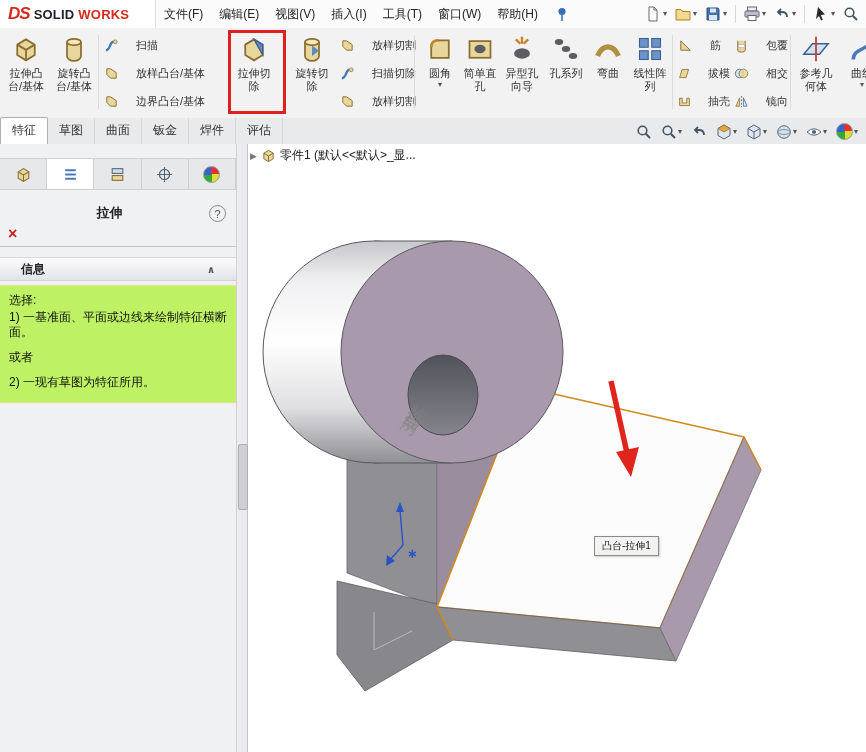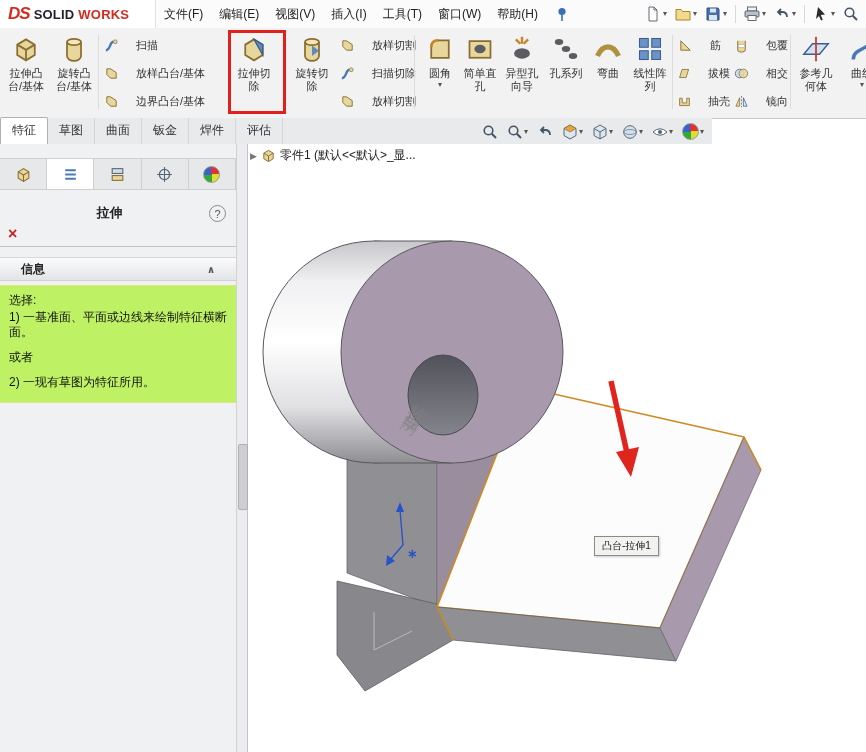--- a/index.html
+++ b/index.html
@@ -29,21 +29,21 @@
   .bigbtn{position:absolute;top:3px;width:44px;height:84px;display:flex;flex-direction:column;align-items:center;
           text-align:center;border-radius:2px}
   .bigbtn .bicon{height:36px;display:flex;align-items:center;justify-content:center}
   .bl{font-size:11px;line-height:13px;color:#333;white-space:nowrap}
   .ddb{font-size:8px;color:#555;line-height:9px}
   .stack{position:absolute;top:5px;height:80px;display:flex;flex-direction:column;justify-content:space-between}
   .srow{display:flex;align-items:center;gap:17px;font-size:11px;color:#333;height:24px;white-space:nowrap}
   .rsep{position:absolute;top:7px;width:1px;height:74px;background:#dcdcde}
   #cut-highlight{position:absolute;left:228px;top:2px;width:58px;height:84px;border:3px solid #e01f1f;box-sizing:border-box;z-index:5}
   
-  #tabbar{left:0;top:118px;width:712px;height:26px;background:#e9eaeb;border-bottom:3px solid #0c4a6e;
+  #tabbar{left:0;top:118px;width:866px;height:26px;background:#e9eaeb;border-bottom:3px solid #0c4a6e;
           display:flex;align-items:flex-end;position:absolute}
   .tab{padding:4px 11px 5px;font-size:12px;color:#333;border-right:1px solid #d6d6d8;white-space:nowrap}
   .tab.active{background:#fff;border:1px solid #b0b0b3;border-bottom:1px solid #fff;margin-bottom:-1px;border-radius:2px 2px 0 0}
   #headsup{margin-left:auto;display:flex;align-items:center;gap:5px;padding:0 6px 3px 0}
   .hbtn{display:flex;align-items:center;gap:1px;padding:1px 2px}
   .wheel{width:15px;height:15px;border-radius:50%;border:1px solid #999;
          background:conic-gradient(#d33 0 25%,#dd3 25% 50%,#3a3 50% 75%,#36c 75% 100%)}
   
   #panel{left:0;top:144px;width:236px;height:608px;background:#f0f1f2;position:absolute}
   .ptabs{margin-top:14px;height:30px;display:flex;border-top:1px solid #cfcfd2;border-bottom:1px solid #cfcfd2}

